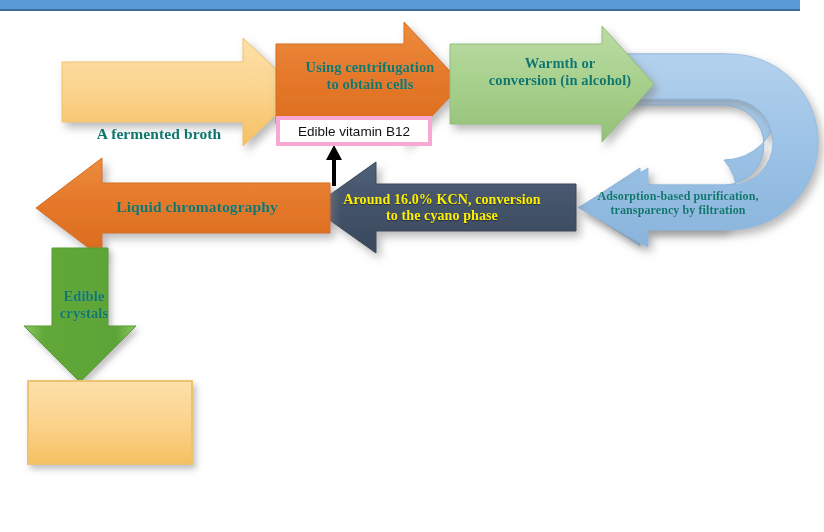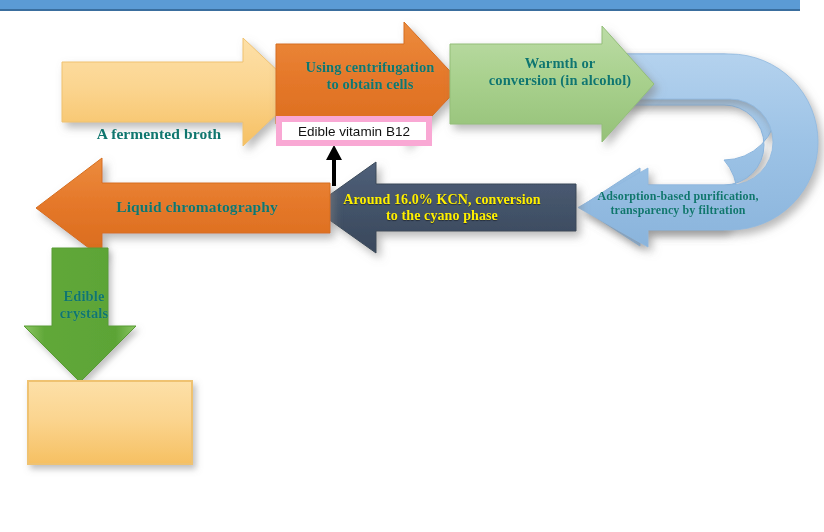--- a/index.html
+++ b/index.html
@@ -39,21 +39,21 @@
   #lbl-centri{left:282px;top:59px;width:176px;font-size:14.5px;}
   #lbl-warmth{left:462px;top:55px;width:196px;font-size:14.5px;}
   #lbl-adsorb{left:562px;top:190px;width:232px;font-size:12px;}
   #lbl-kcn{left:326px;top:192px;width:232px;font-size:14px;}
   #lbl-liquid{left:84px;top:198px;width:226px;font-size:15.5px;}
   #lbl-forming{left:36px;top:288px;width:96px;font-size:14.5px;}
   #lbl-final{left:28px;top:398px;width:164px;font-size:15.5px;}
 
   .editbox{
     position:absolute;left:276px;top:116px;width:156px;height:30px;
-    background:#ffffff;border:6px solid #f9a8d4;
+    background:#ffffff;border:4px solid #f9a8d4;
     box-sizing:border-box;
     display:flex;align-items:center;justify-content:center;
   }
   .editbox span{
     font-family:"Liberation Sans", sans-serif;
     font-size:13.5px;color:#111;font-weight:400;white-space:nowrap;
   }
 </style>
 </head>
 <body>

